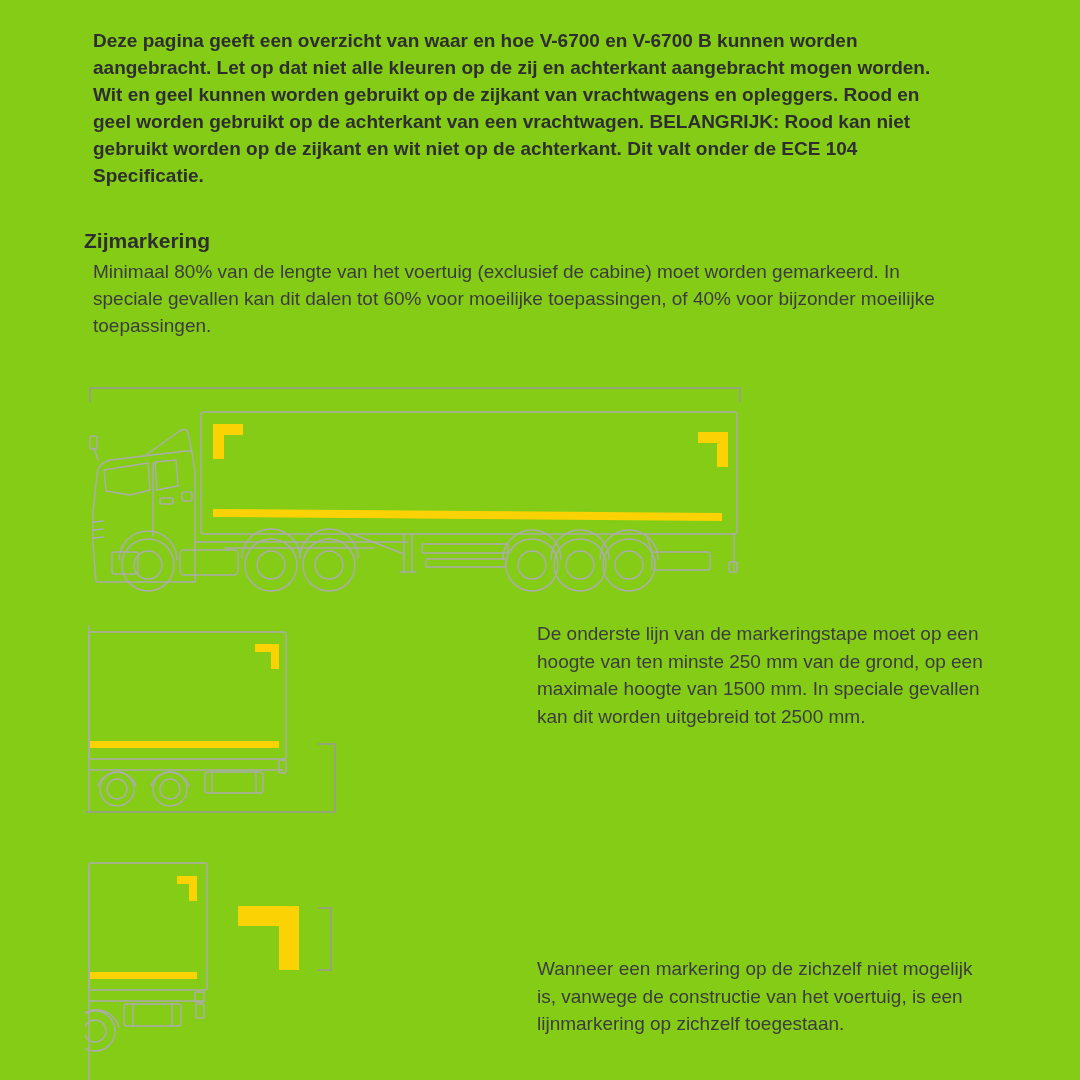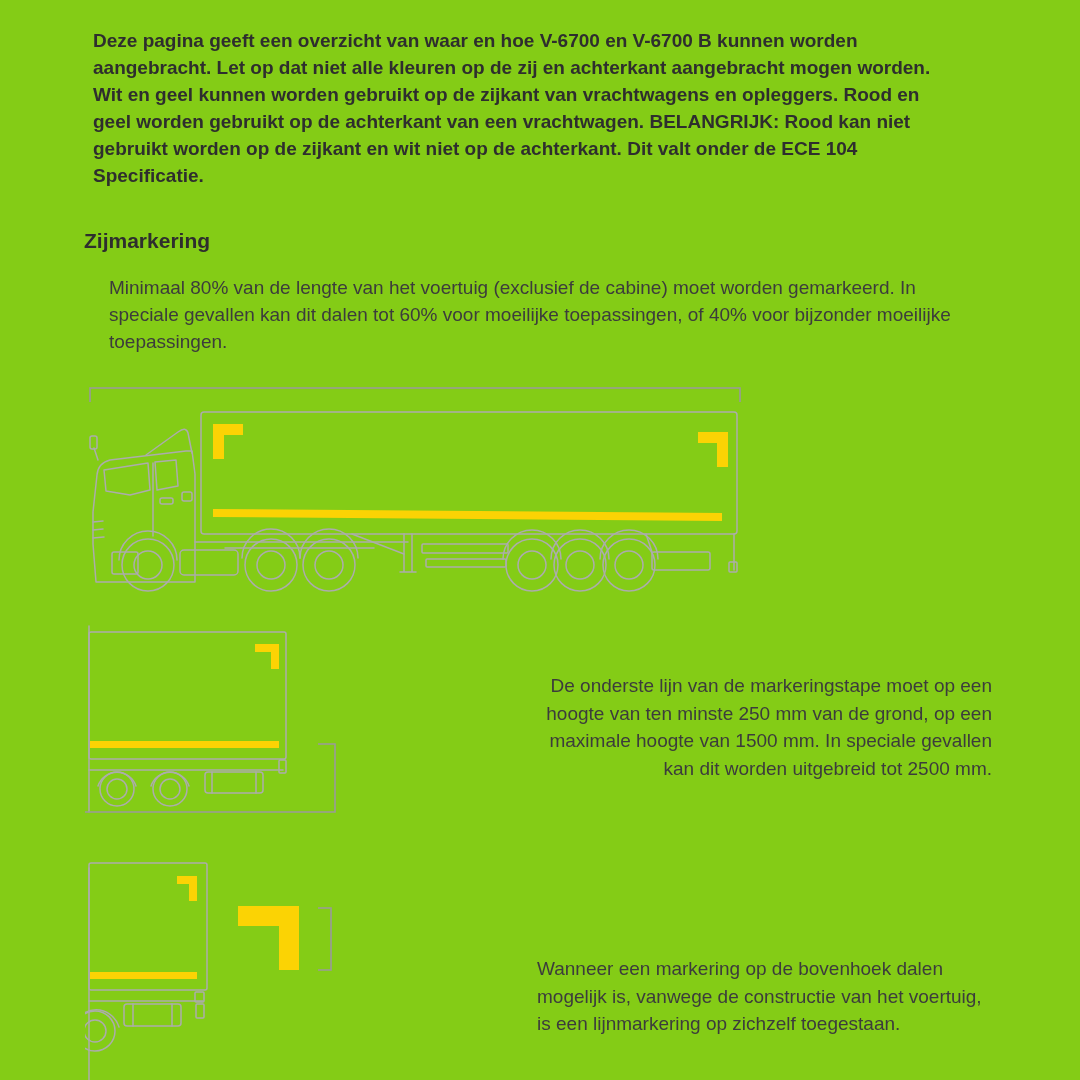--- a/index.html
+++ b/index.html
@@ -18,33 +18,33 @@
     color:var(--heading-text,#2E2E2E);
   }
   .section-heading{
     position:absolute;left:84px;top:228px;
     margin:0;
     font-size:21px;line-height:26px;font-weight:700;
     color:var(--heading-text,#2E2E2E);
   }
   .section-body{
     position:absolute;left:93px;top:258px;width:848px;
-    margin:16px;
+    margin:0;
     font-size:19px;line-height:27px;font-weight:400;
   }
   .fig{position:absolute;}
   .fig-main{left:88px;top:376px;width:660px;height:218px;}
   .fig-mid{left:85px;top:610px;width:252px;height:206px;}
   .fig-bot{left:85px;top:855px;width:260px;height:225px;}
   .note{
     position:absolute;left:537px;width:455px;
     margin:0;
     font-size:19px;line-height:27.5px;font-weight:400;
   }
-  .note-0{top:672px;text-align:right;}
+  .note-0{top:620px;}
   .note-1{top:806px;}
   .note-2{top:955px;}
   
   .ln{fill:none;stroke:var(--outline-gray,#ACACAC);stroke-width:1.5;stroke-linecap:round;stroke-linejoin:round;}
   .br{fill:none;stroke:var(--bracket-gray,#9A9A9A);stroke-width:1.6;stroke-linecap:butt;stroke-linejoin:miter;}
   .yl{fill:var(--marking-yellow,#FBD304);stroke:none;}
 </style>
 </head>
 <body>
 
@@ -155,15 +155,15 @@
       <path class="yl" d="M92,21 L112,21 L112,46 L104,46 L104,29 L92,29 Z"></path>
       <rect class="yl" x="5" y="117" width="107" height="7"></rect>
 
       <path class="yl" d="M153,51 L214,51 L214,115 L194,115 L194,71 L153,71 Z"></path>
 
       <path class="br" d="M233,53 L246,53 L246,115 L233,115"></path>
     </svg>
   </div>
 
   <p class="note note-0">De onderste lijn van de markeringstape moet op een hoogte van ten minste 250 mm van de grond, op een maximale hoogte van 1500 mm. In speciale gevallen kan dit worden uitgebreid tot 2500 mm.</p>
-  <p class="note note-2">Wanneer een markering op de bovenhoek dalen mogelijk is, vanwege de constructie van het voertuig, is een lijnmarkering op zichzelf toegestaan.</p>
+  <p class="note note-2">Wanneer een markering op de zichzelf niet mogelijk is, vanwege de constructie van het voertuig, is een lijnmarkering op zichzelf toegestaan.</p>
 
 </div>
 
 </body></html>

